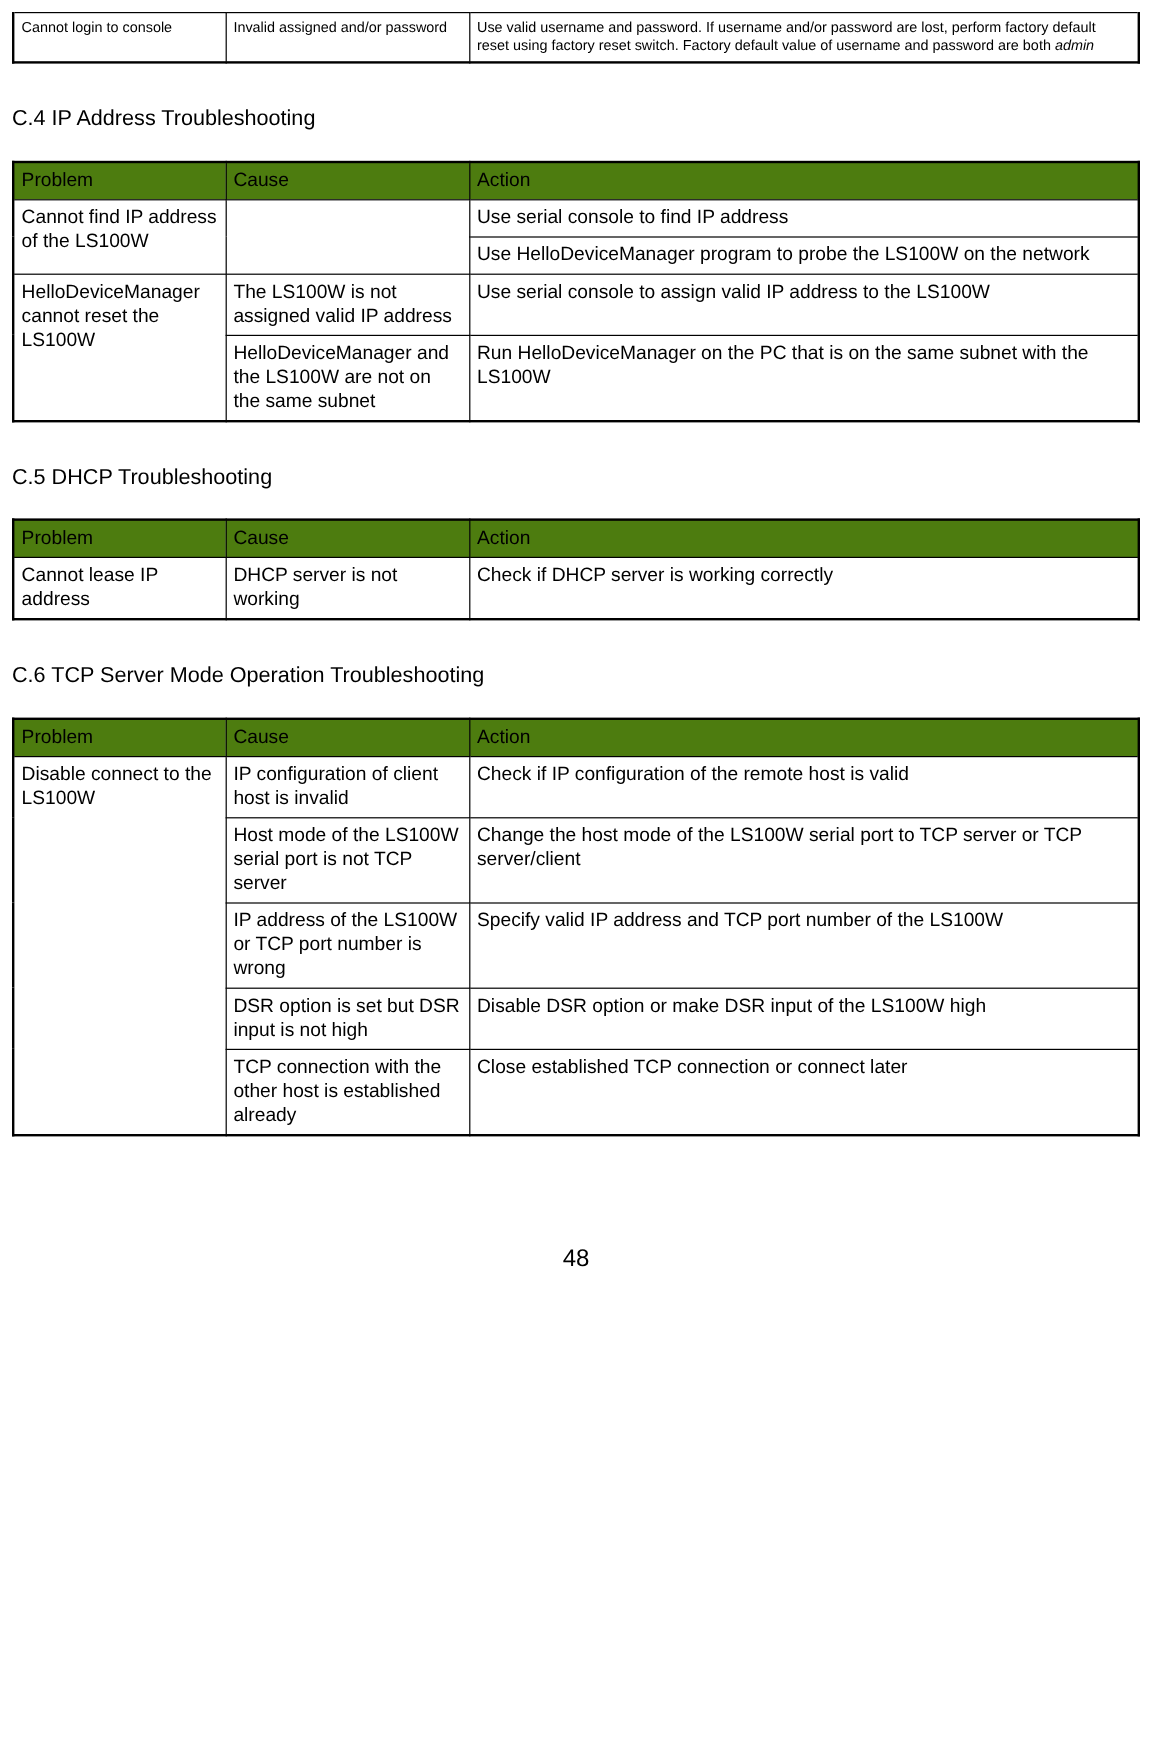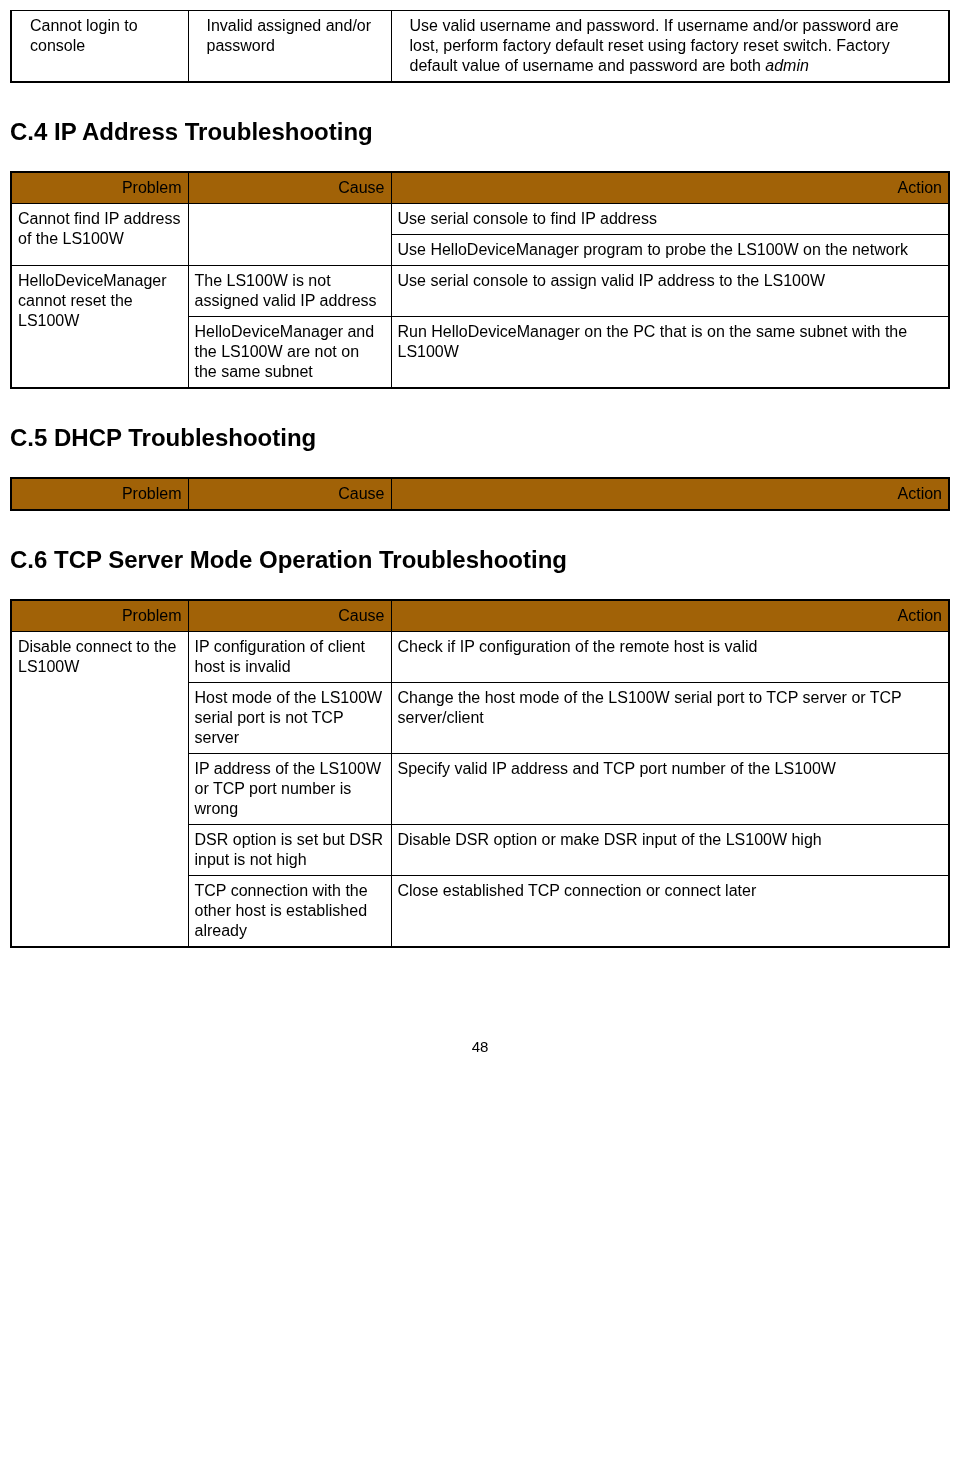--- a/index.html
+++ b/index.html
@@ -5,65 +5,64 @@
   body {
     font-family: Arial, Helvetica, sans-serif;
     font-size: 16px;
     color: #000;
     margin: 0;
     padding: 10px 10px 40px 10px;
     width: 940px;
     line-height: 1.25;
   }
   h2 {
-    font-size: 24px;
-    font-weight: bold;
+    font-size: 18px;
+    font-weight: normal;
     margin: 34px 0 24px 0;
   }
   table.troubleshoot {
     border-collapse: collapse;
     width: 100%;
     border: 2px solid #000;
     margin-bottom: 10px;
   }
   table.troubleshoot td, table.troubleshoot th {
     border: 1px solid #000;
     padding: 5px 6px;
     text-align: left;
     vertical-align: top;
     font-weight: normal;
     font-size: 16px;
   }
   table.troubleshoot th {
-    background: #a16207;
-    text-align: right;
+    background: #4d7c0f;
   }
   .col-problem { width: 177px; }
   .col-cause   { width: 203px; }
   .col-action  { }
   .italic { font-style: italic; }
   .page-number {
     text-align: center;
-    font-size: 15px;
+    font-size: 20px;
     margin-top: 90px;
   }
   
   table.fragment {
     border-collapse: collapse;
     width: 100%;
     border: 2px solid #000;
     border-top: 1px solid #000;
     margin-bottom: 10px;
   }
   table.fragment td {
     border: 1px solid #000;
-    padding: 5px 18px;
+    padding: 5px 6px;
     text-align: left;
     vertical-align: top;
-    font-size: 16px;
+    font-size: 12px;
   }
 </style>
 </head>
 <body>
 
 <table class="fragment">
   <colgroup>
     <col class="col-problem">
       <col class="col-cause">
       <col class="col-action">
@@ -118,20 +117,25 @@
     <col class="col-problem">
       <col class="col-cause">
       <col class="col-action">
   </colgroup>
   <tbody>
       <tr>
     <th>Problem</th>
     <th>Cause</th>
     <th>Action</th>
   </tr>
+  <tr>
+    <td>Cannot lease IP address</td>
+    <td>DHCP server is not working</td>
+    <td>Check if DHCP server is working correctly</td>
+  </tr>
 </tbody>
   </table>
 
 <h2>C.6 TCP Server Mode Operation Troubleshooting</h2>
 <table class="troubleshoot">
   <colgroup>
     <col class="col-problem">
       <col class="col-cause">
       <col class="col-action">
   </colgroup>

